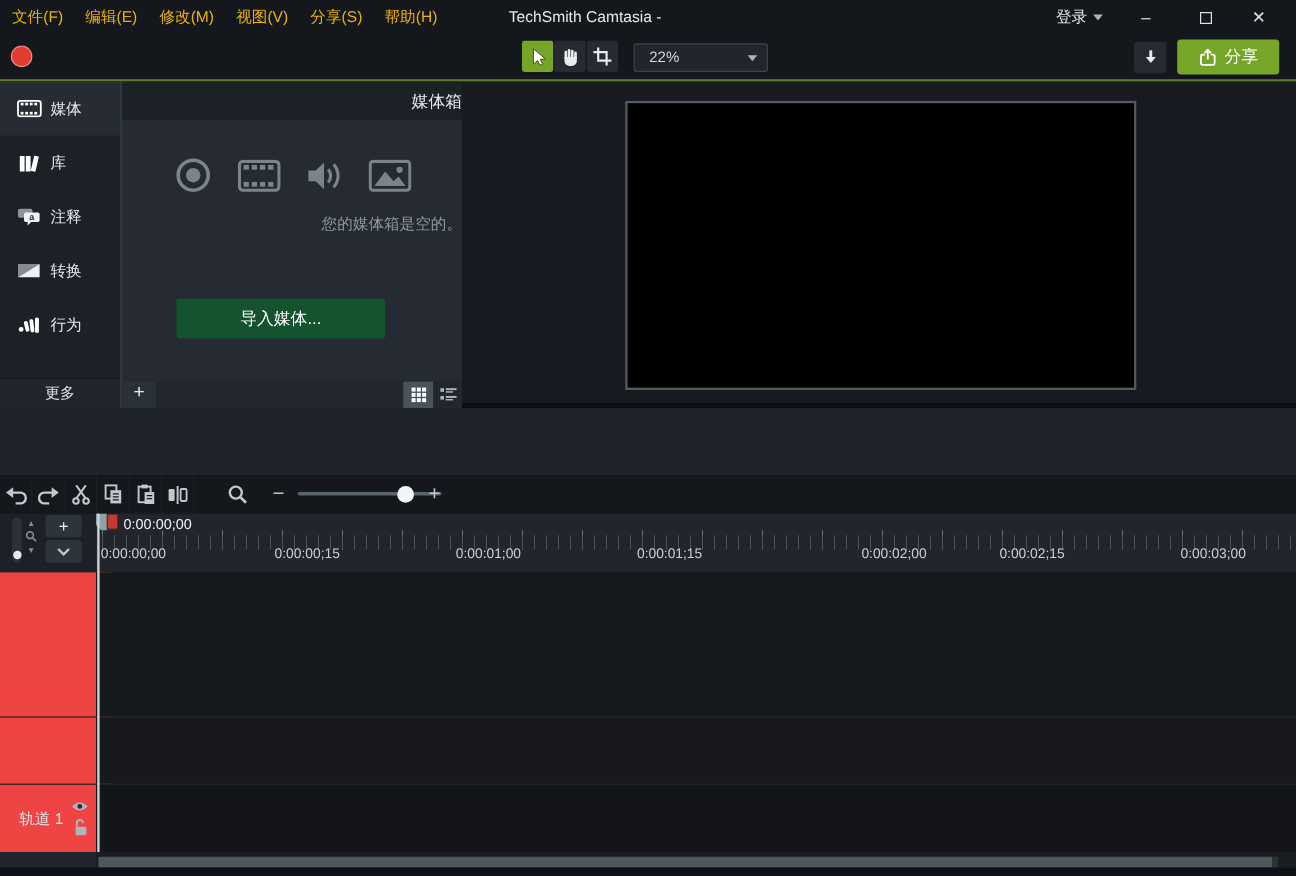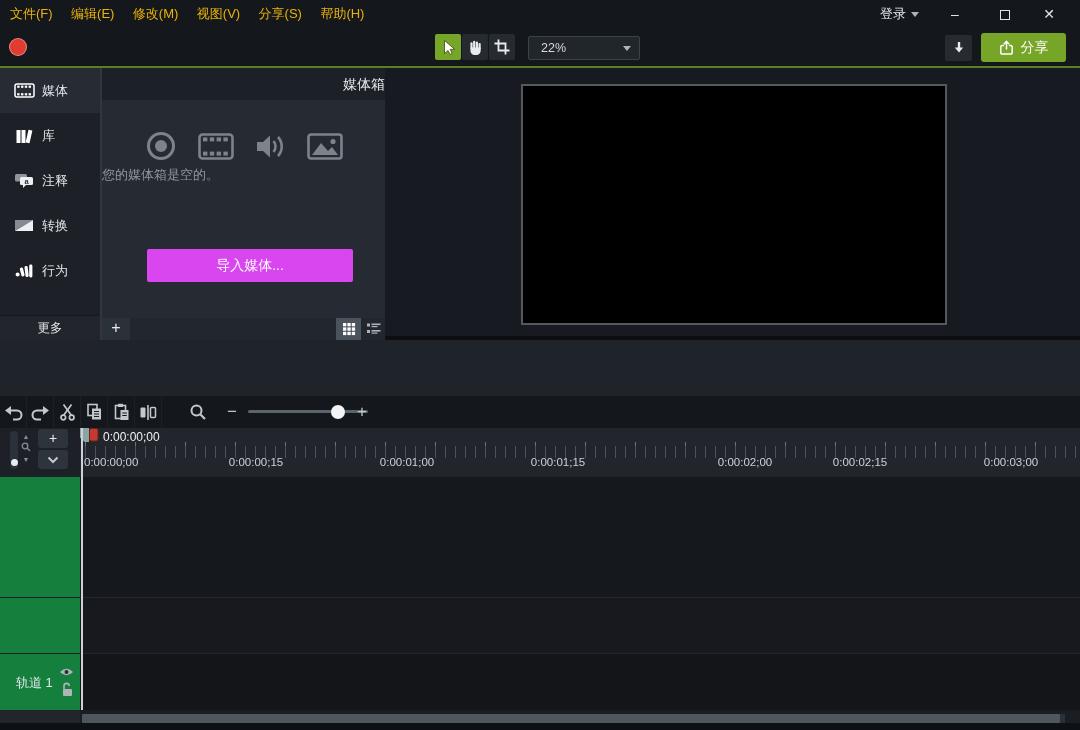--- a/index.html
+++ b/index.html
@@ -36,22 +36,22 @@
   #sidebar { left:0; top:68px; width:100px; height:272px; background:#1d2127; }
   .side-item { position:relative; height:45px; display:flex; align-items:center; }
   .side-item.selected { background:#272c34; }
   .side-item .ic { width:26px; margin-left:11px; display:flex; justify-content:center; }
   .side-item .lbl { margin-left:5px; font-size:13px; color:#e3e7ea; }
   #more-row { position:absolute; left:0; top:247px; width:100px; height:25px; background:#22262c; border-top:1px solid #15181d; text-align:center; line-height:25px; font-size:12.5px; color:#dfe3e7; }
 
   #media-panel { left:100px; top:68px; width:285px; height:272px; background:#262b33; border-left:2px solid #31373f; }
   #bin-header { position:absolute; left:0; top:0; width:283px; height:32px; background:#1c2127; text-align:right; line-height:32px; font-size:14px; color:#e8ebee; }
   #bin-icons { position:absolute; left:0; top:62px; width:283px; display:flex; justify-content:center; gap:21px; color:#7c838b; align-items:center; }
-  #bin-empty { position:absolute; left:0; top:97px; width:283px; text-align:left; font-size:13px; line-height:19.5px; color:#8f969e; }
-  #import-btn { position:absolute; left:45px; top:181px; width:206px; height:33px; background:#d946ef; border-radius:2px; color:#fff; font-size:14px; display:flex; align-items:center; justify-content:center;text-align:right; }
+  #bin-empty { position:absolute; left:0; top:109px; width:283px; text-align:right; font-size:13px; line-height:19.5px; color:#8f969e; }
+  #import-btn { position:absolute; left:45px; top:181px; width:174px; height:33px; background:#14532d; border-radius:2px; color:#fff; font-size:14px; display:flex; align-items:center; justify-content:center;text-align:right; }
   #bin-bottom { position:absolute; left:0; top:250px; width:283px; height:22px; background:#22272e; }
   #bin-add { position:absolute; left:0; top:0; width:28px; height:22px; background:#2b3138; color:#e8ecef; font-size:16px; text-align:center; line-height:20px; }
   .viewbtn { position:absolute; top:0; width:25px; height:22px; display:flex; align-items:center; justify-content:center; }
   #view-grid { left:234px; background:#4a535b; }
   #view-list { left:259px; }
 
   #stage { left:385px; top:68px; width:695px; height:268px; background:#171a20; }
   #stage-strip { left:385px; top:336px; width:695px; height:4px; background:#0c0e11; }
   #canvas { left:521px; top:84px; width:426px; height:241px; background:#000; border:2px solid #55585c; }
 
@@ -81,21 +81,21 @@
   #tlt-plus { position:absolute; left:354px; top:0; width:16px; line-height:32px; text-align:center; color:#c3c8ce; font-size:17px; }
 
   
   #tl-head-top { left:0; top:428px; width:80px; height:49px; background:#1d2127; }
   #vslider { position:absolute; left:10px; top:3px; width:8px; height:38px; background:#2b313a; border-radius:4px; }
   #vslider-dot { position:absolute; left:10.5px; top:31px; width:7px; height:7px; border-radius:50%; background:#e8ecef; }
   .vz-glyph { position:absolute; left:21px; color:#858c93; font-size:7px; width:10px; text-align:center; }
   #addtrack-btn { position:absolute; left:38px; top:1px; width:30px; height:19px; background:#2e343c; border-radius:3px; color:#e8ecef; font-size:14px; text-align:center; line-height:18px; }
   #trackmenu-btn { position:absolute; left:38px; top:22px; width:30px; height:19px; background:#2e343c; border-radius:3px; display:flex; align-items:center; justify-content:center; }
 
-  #tl-headers { left:0; top:477px; width:93px; height:233px; background:#15803d; }
+  #tl-headers { left:0; top:477px; width:93px; height:233px; background:#ef4444; }
   .hdr-div { position:absolute; left:0; width:80px; height:1px; background:#1b1f24; }
   #track1-label { position:absolute; left:16px; top:197px; font-size:13px; color:#e3e7ea; }
   #track-eye { position:absolute; left:59px; top:190px; }
   #track-lock { position:absolute; left:61px; top:205px; }
   #tl-head-bottom { left:0; top:710px; width:80px; height:20px; background:#22262c; }
 
   #ruler { left:80px; top:428px; width:1000px; height:49px; background:#22262c; }
   #ticks-major { position:absolute; left:5px; top:14px; width:995px; height:16px;
     background-image:repeating-linear-gradient(to right,#69717a 0 1px,transparent 1px 50px); }
   #ticks-minor { position:absolute; left:5px; top:18px; width:995px; height:12px;
@@ -123,20 +123,21 @@
 
   <div id="menubar" class="abs">
     <div id="menu-items">
       <span class="menu-item">文件(F)</span>
       <span class="menu-item">编辑(E)</span>
       <span class="menu-item">修改(M)</span>
       <span class="menu-item">视图(V)</span>
       <span class="menu-item">分享(S)</span>
       <span class="menu-item">帮助(H)</span>
     </div>
+    <span id="win-title">TechSmith Camtasia -</span>
     <span id="login"><span>登录</span><span class="caret"></span></span>
     <span class="winbtn" id="btn-min">–</span>
     <span class="winbtn" id="btn-max"><span></span></span>
     <span class="winbtn" id="btn-close">✕</span>
   </div>
 
   <div id="toolbar" class="abs">
     <span id="record-dot"></span>
     <span id="record-label">录制</span>
 

